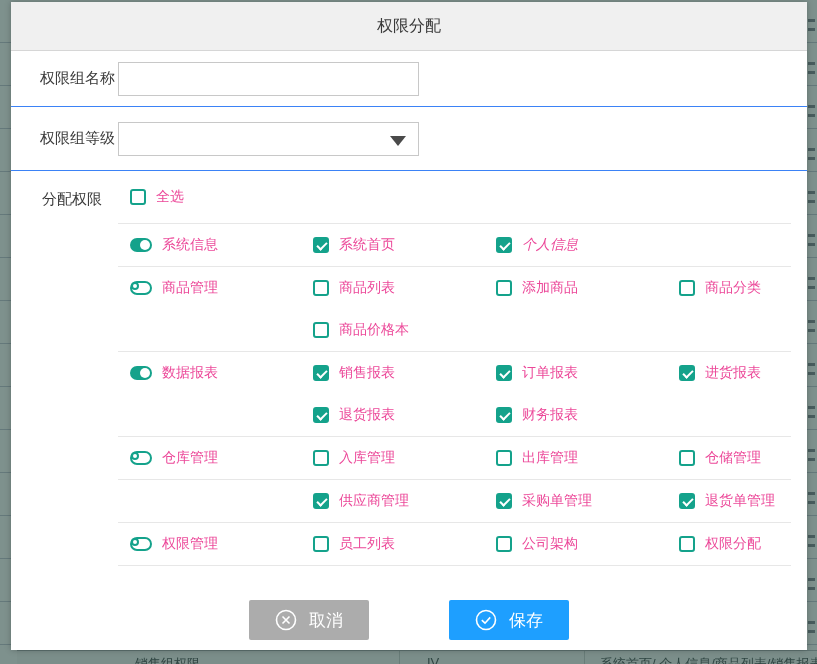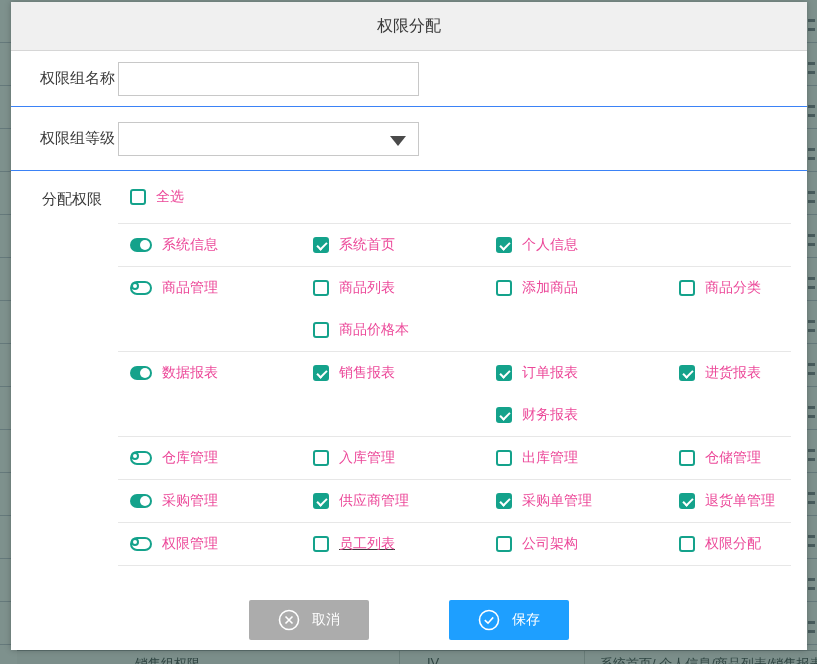--- a/index.html
+++ b/index.html
@@ -109,21 +109,21 @@
     border-radius:50%; border:2px solid #14A28B; background:#fff;
   }
   
   .footer {
     position:absolute; left:0; right:0; top:598px; height:44px;
     display:flex; justify-content:center; gap:80px;
   }
   .btn {
     width:120px; height:40px; border:none; border-radius:2px; cursor:pointer;
     display:flex; align-items:center; justify-content:center; gap:12px;
-    font-size:14px; color:#fff; font-family:"Liberation Sans",sans-serif;
+    font-size:17px; color:#fff; font-family:"Liberation Sans",sans-serif;
   }
   .btn.cancel { background:#ACACAC; }
   .btn.save   { background:#1E9FFF; }
   .btn svg { display:block; }
 </style>
 </head>
 <body>
 
 <div class="bg-strip left"></div>
 <div class="bg-strip right"></div>
@@ -163,21 +163,21 @@
             <div class="cellbox" style="grid-area: 1 / 1;">
               <span class="toggle on">
                 <span class="knob"></span>
               </span>
               <span class="perm-label">系统信息</span>
             </div>
             <div class="cellbox" style="grid-area: 1 / 2;">
               <span class="checkbox checked"></span>
               <span class="perm-label">系统首页</span>
             </div>
-            <div class="cellbox" style="grid-area: 1 / 3;">
+            <div class="cellbox" style="grid-area: 1 / 3; font-style: italic;">
               <span class="checkbox checked"></span>
               <span class="perm-label">个人信息</span>
             </div>
           </div>
           <div class="group-row">
             <div class="cellbox" style="grid-area: 1 / 1;">
               <span class="toggle off">
                 <span class="knob"></span>
               </span>
               <span class="perm-label">商品管理</span>
@@ -211,20 +211,24 @@
               <span class="perm-label">销售报表</span>
             </div>
             <div class="cellbox" style="grid-area: 1 / 3;">
               <span class="checkbox checked"></span>
               <span class="perm-label">订单报表</span>
             </div>
             <div class="cellbox" style="grid-area: 1 / 4;">
               <span class="checkbox checked"></span>
               <span class="perm-label">进货报表</span>
             </div>
+            <div class="cellbox" style="grid-area: 2 / 2;">
+              <span class="checkbox checked"></span>
+              <span class="perm-label">退货报表</span>
+            </div>
             <div class="cellbox" style="grid-area: 2 / 3;">
               <span class="checkbox checked"></span>
               <span class="perm-label">财务报表</span>
             </div>
           </div>
           <div class="group-row">
             <div class="cellbox" style="grid-area: 1 / 1;">
               <span class="toggle off">
                 <span class="knob"></span>
               </span>
@@ -237,47 +241,41 @@
             <div class="cellbox" style="grid-area: 1 / 3;">
               <span class="checkbox"></span>
               <span class="perm-label">出库管理</span>
             </div>
             <div class="cellbox" style="grid-area: 1 / 4;">
               <span class="checkbox"></span>
               <span class="perm-label">仓储管理</span>
             </div>
           </div>
           <div class="group-row">
-            <div class="cellbox" style="grid-area: 1 / 1;">
-              <span class="toggle on">
-                <span class="knob"></span>
-              </span>
-              <span class="perm-label">采购管理</span>
-            </div>
             <div class="cellbox" style="grid-area: 1 / 2;">
               <span class="checkbox checked"></span>
               <span class="perm-label">供应商管理</span>
             </div>
             <div class="cellbox" style="grid-area: 1 / 3;">
               <span class="checkbox checked"></span>
               <span class="perm-label">采购单管理</span>
             </div>
             <div class="cellbox" style="grid-area: 1 / 4;">
               <span class="checkbox checked"></span>
               <span class="perm-label">退货单管理</span>
             </div>
           </div>
           <div class="group-row">
             <div class="cellbox" style="grid-area: 1 / 1;">
               <span class="toggle off">
                 <span class="knob"></span>
               </span>
               <span class="perm-label">权限管理</span>
             </div>
-            <div class="cellbox" style="grid-area: 1 / 2; text-decoration: underline;">
+            <div class="cellbox" style="grid-area: 1 / 2;">
               <span class="checkbox"></span>
               <span class="perm-label">员工列表</span>
             </div>
             <div class="cellbox" style="grid-area: 1 / 3;">
               <span class="checkbox"></span>
               <span class="perm-label">公司架构</span>
             </div>
             <div class="cellbox" style="grid-area: 1 / 4;">
               <span class="checkbox"></span>
               <span class="perm-label">权限分配</span>

